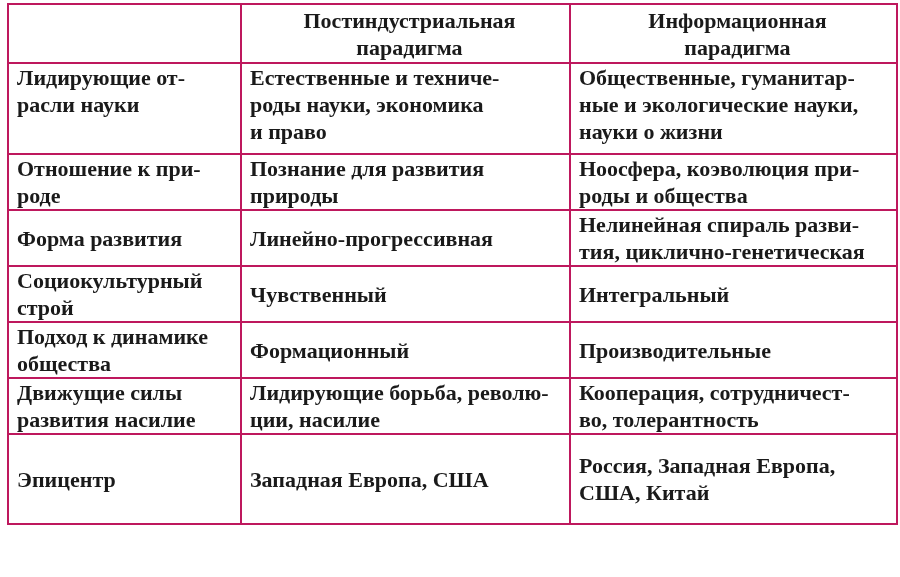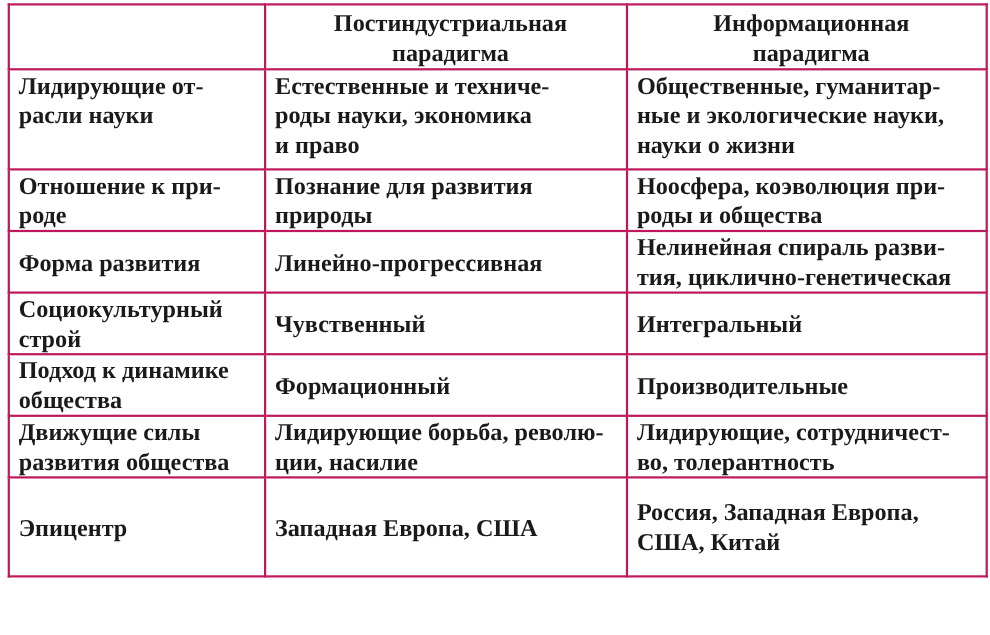--- a/index.html
+++ b/index.html
@@ -82,24 +82,24 @@
     <td>Интегральный</td>
   </tr>
   <tr class="r6">
     <td>Подход к динамике
 общества</td>
     <td>Формационный</td>
     <td>Производительные</td>
   </tr>
   <tr class="r7">
     <td>Движущие силы
-развития общества</td>
+развития насилие</td>
     <td>Лидирующие борьба, револю-
 ции, насилие</td>
-    <td>Лидирующие, сотрудничест-
+    <td>Кооперация, сотрудничест-
 во, толерантность</td>
   </tr>
   <tr class="r8">
     <td>Эпицентр</td>
     <td>Западная Европа, США</td>
     <td>Россия, Западная Европа,
 США, Китай</td>
   </tr>
 </tbody>
   </table>

